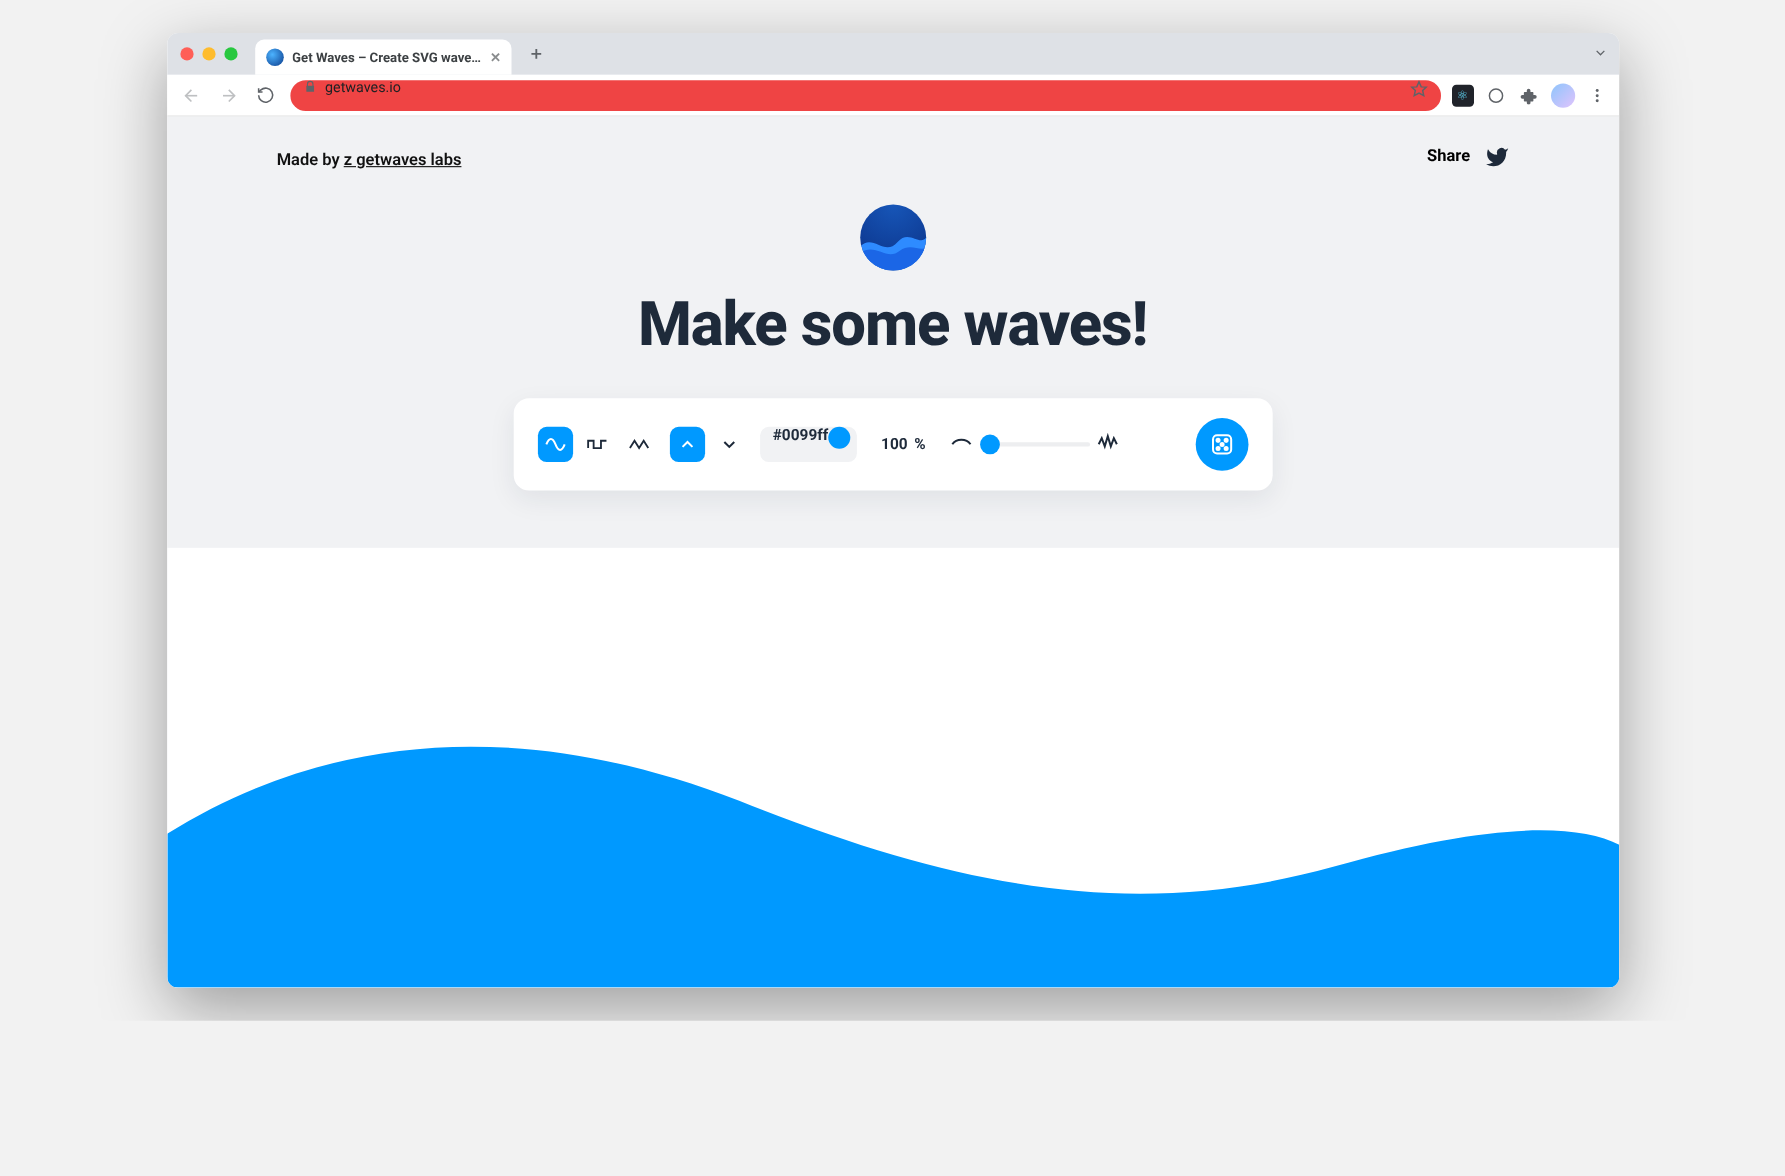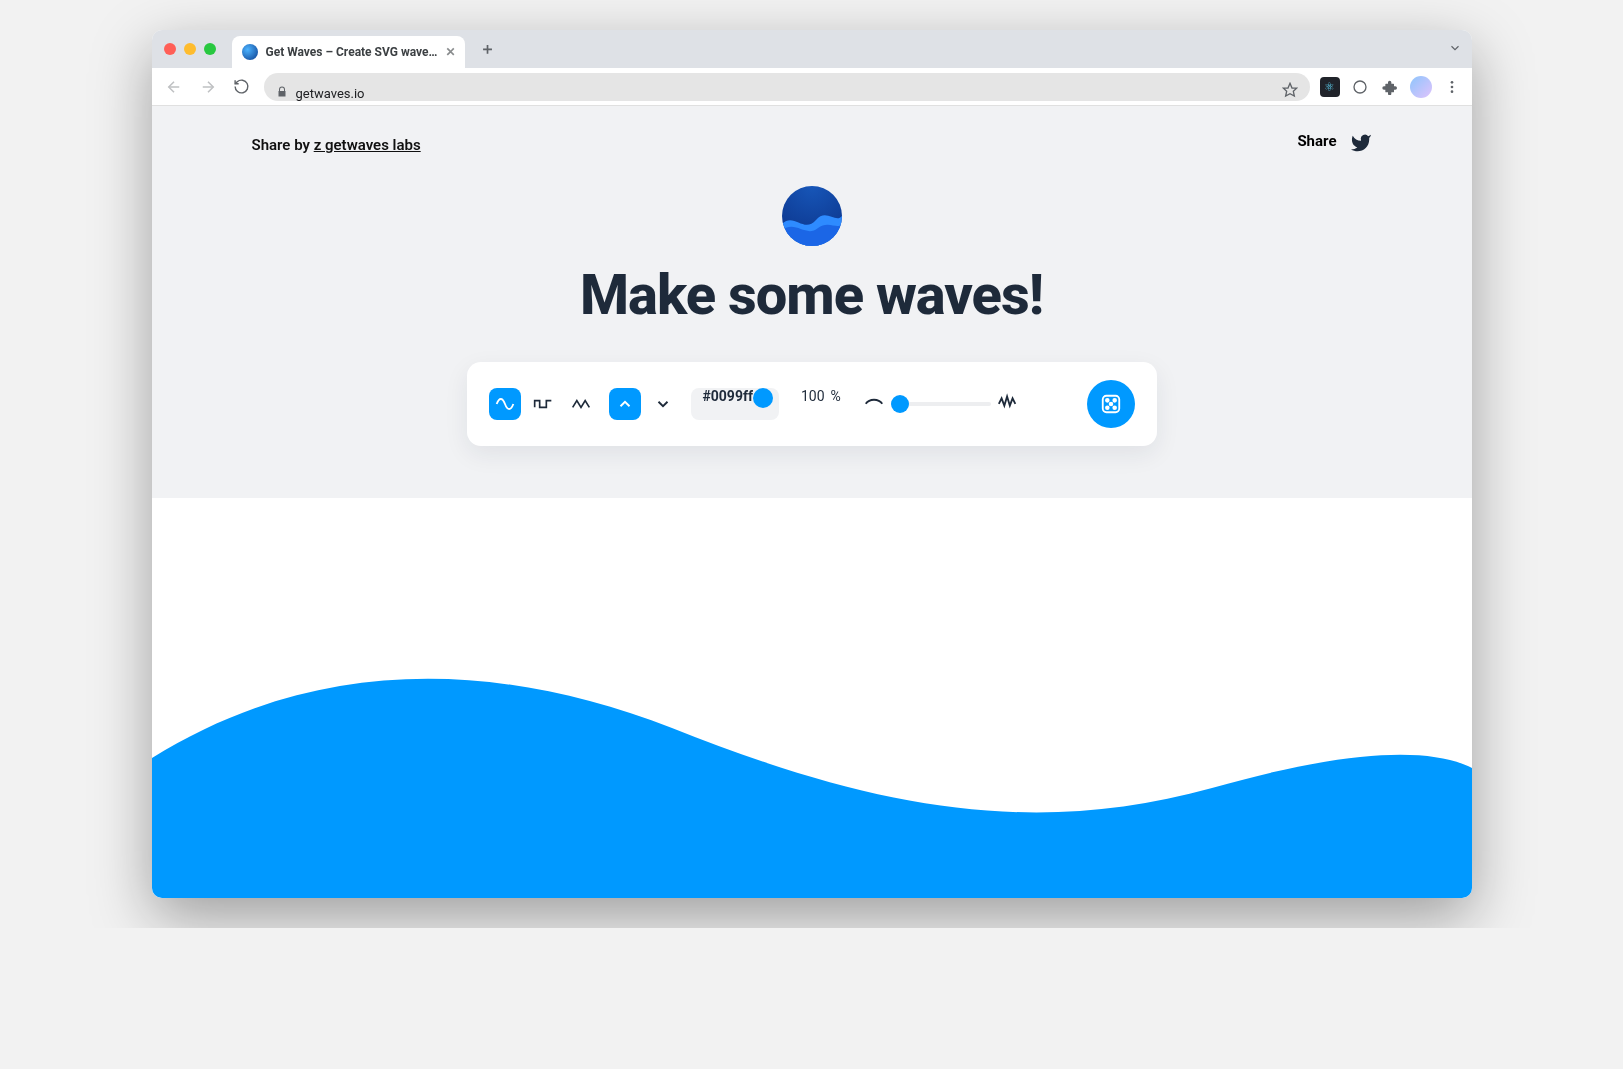--- a/index.html
+++ b/index.html
@@ -35,22 +35,22 @@
 .tab .x{opacity:.6}
 .newtab{width:28px;height:28px;display:flex;align-items:center;justify-content:center;color:#5f6368;margin-left:8px;align-self:center;border-radius:50%}
 .chev-min{margin-left:auto;margin-right:10px;align-self:center;color:#5f6368}
 .toolbar{
   height:38px;background:#fff;border-bottom:1px solid #e0e0e0;
   display:flex;align-items:center;gap:10px;padding:0 10px;
 }
 .tbtn{width:24px;height:24px;display:flex;align-items:center;justify-content:center;color:#5f6368;border-radius:50%}
 .tbtn.disabled{opacity:.4}
 .addr{
-  flex:1;height:28px;background:#e5e5e5;border-radius:14px;
-  display:flex;align-items:flex-end;gap:8px;padding:0 12px;font-size:13px;color:#202124;
+  flex:1;height:28px;background:#ef4444;border-radius:14px;
+  display:flex;align-items:flex-start;gap:8px;padding:0 12px;font-size:13px;color:#202124;
 }
 .addr .lock{font-size:12px;color:#5f6368}
 .addr .star{margin-left:auto;color:#5f6368}
 .exticons{display:flex;align-items:center;gap:10px;color:#5f6368}
 .ext{width:20px;height:20px;display:flex;align-items:center;justify-content:center;border-radius:4px}
 .ext.react{background:#20232a;color:#61dafb;font-size:12px}
 .ext.avatar{width:22px;height:22px;border-radius:50%;background:linear-gradient(135deg,#8ec5fc,#e0c3fc)}
 
 .page{flex:1;position:relative;overflow:hidden;background:#F1F2F4}
 .banner{
@@ -98,22 +98,22 @@
 .iconbtn svg{stroke:#1E2A3A}
 .iconbtn.active{background:#0099ff}
 .iconbtn.active svg{stroke:#fff}
 .colorchip{
   height:32px;background:#F1F2F4;border-radius:8px;
   display:flex;align-items:flex-start;padding:0 6px 0 12px;
   font-size:14px;font-weight:700;color:#1E2A3A;
 }
 .colorchip .sw{width:20px;height:20px;border-radius:50%;background:#0099ff}
 .opacity{
-  height:32px;display:flex;align-items:flex-start;gap:6px;padding:0 10px;
-  font-size:14px;font-weight:400;color:#1E2A3A;
+  height:32px;display:flex;align-items:center;gap:6px;padding:0 10px;
+  font-size:14px;font-weight:700;color:#1E2A3A;
 }
 .slider{
   position:relative;width:100px;height:20px;display:flex;align-items:center;
 }
 .slider .track{height:4px;width:100%;background:#edeef0;border-radius:2px}
 .slider .thumb{position:absolute;left:0;width:18px;height:18px;border-radius:50%;background:#0099ff}
 .randbtn{
   width:48px;height:48px;border-radius:50%;background:#0099ff;
   display:flex;align-items:center;justify-content:center;cursor:pointer;margin-left:auto;
 }
@@ -206,21 +206,21 @@
             <circle cx="12" cy="19" r="2"></circle>
           </svg>
       </div>
     </div>
   </div>
 
   <div class="page">
 
     <div class="header">
       <div class="madeby">
-        <span>Share by </span><a href="#">z getwaves labs</a>
+        <span>Made by </span><a href="#">z getwaves labs</a>
       </div>
       <div class="share">
         <span>Share</span>
         <span>
           <svg width="22" height="22" viewBox="0 0 24 24" fill="#1E2A3A">
               <path d="M23 3a10.9 10.9 0 0 1-3.14 1.53A4.48 4.48 0 0 0 12 8.5v1A10.66 10.66 0 0 1 3 4s-4 9 5 13a11.64 11.64 0 0 1-7 2c9 5 20 0 20-11.5a4.5 4.5 0 0 0-.08-.83A7.72 7.72 0 0 0 23 3z"></path>
             </svg>
         </span>
       </div>
     </div>

